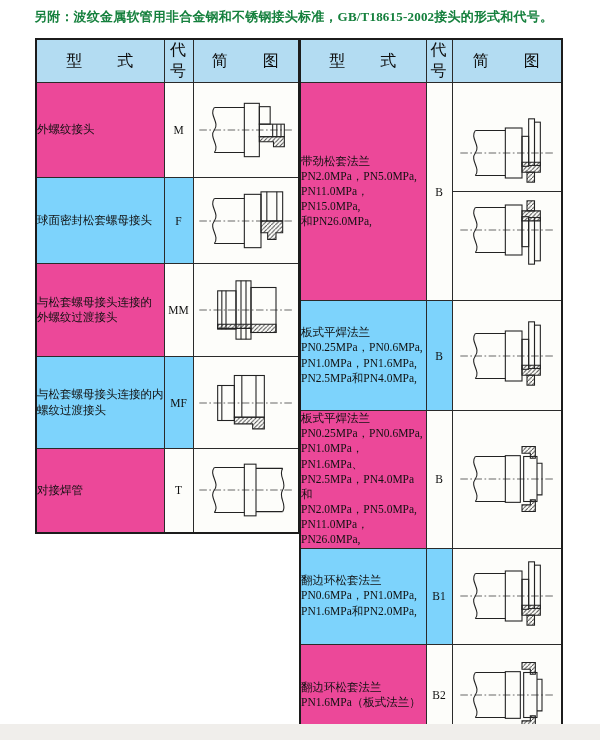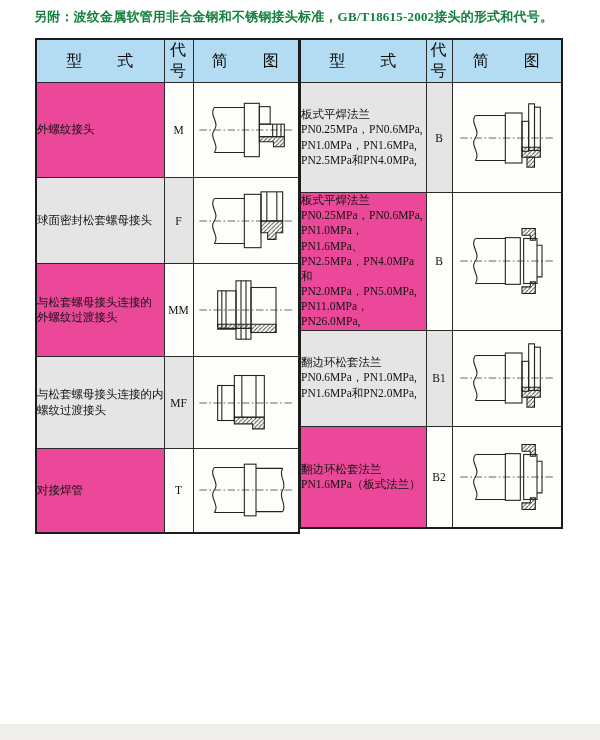--- a/index.html
+++ b/index.html
@@ -23,21 +23,21 @@
     background:#b3dcf2;text-align:center;font-size:16px;letter-spacing:1px;
     height:24px;color:#0e0e0e;margin-top:14px;
   }
   td.type{
     font-size:11.5px;line-height:1.32;padding:3px 3px 3px 7px;
     white-space:pre-line;background:#ec4899;
   }
   td.code{
     text-align:center;font-size:11.5px;background:#fdfdfa;
   }
-  tr.yellow td.type, tr.yellow td.code{background:#e5e5e5;}
+  tr.yellow td.type, tr.yellow td.code{background:#7dd3fc;}
   td.diag{background:#fdfdfa;}
   .dwrap{display:flex;align-items:center;justify-content:center;width:100%;height:100%;}
   .split{display:flex;flex-direction:column;width:100%;height:100%;}
   .split .sub{flex:1;display:flex;align-items:center;justify-content:center;}
   .split .sub + .sub{border-top:1px solid #2a2a2a;}
   svg.dsvg{width:100px;height:76px;display:block;}
   .defs-holder{position:absolute;width:0;height:0;overflow:hidden;}
   .bottom-strip{position:absolute;left:0;top:724px;width:600px;height:16px;background:#f0eeeb;}
 </style>
 </head>
@@ -201,20 +201,45 @@
       <col style="width:126px">
       <col style="width:26px">
       <col style="width:110px">
     </colgroup>
   <tbody>
       <tr>
     <td class="hdr">型　　式</td>
     <td class="hdr">代号</td>
     <td class="hdr">简　　图</td>
   </tr>
+  <tr style="height:218px">
+    <td class="type">带劲松套法兰
+PN2.0MPa，PN5.0MPa,
+PN11.0MPa，PN15.0MPa,
+和PN26.0MPa,</td>
+    <td class="code">B</td>
+    <td class="diag">
+      <div class="split">
+        <div class="sub">
+              <svg class="dsvg" viewBox="0 0 120 90">
+                <use href="#g-hose"></use>
+                <use href="#g-cl"></use>
+                <use href="#g-fl-up"></use>
+              </svg>
+            </div>
+        <div class="sub">
+              <svg class="dsvg" viewBox="0 0 120 90">
+                <use href="#g-hose"></use>
+                <use href="#g-cl"></use>
+                <use href="#g-fl-down"></use>
+              </svg>
+            </div>
+      </div>
+    </td>
+  </tr>
   <tr class="yellow" style="height:110px">
     <td class="type">板式平焊法兰
 PN0.25MPa，PN0.6MPa,
 PN1.0MPa，PN1.6MPa,
 PN2.5MPa和PN4.0MPa,</td>
     <td class="code">B</td>
     <td class="diag">
       <div class="dwrap">
             <svg class="dsvg" viewBox="0 0 120 90">
               <use href="#g-hose"></use>

